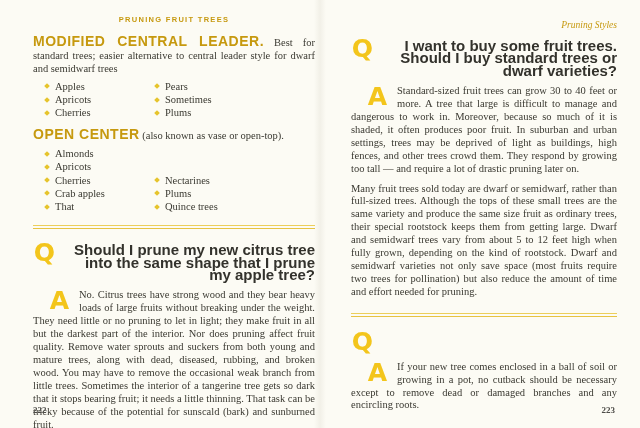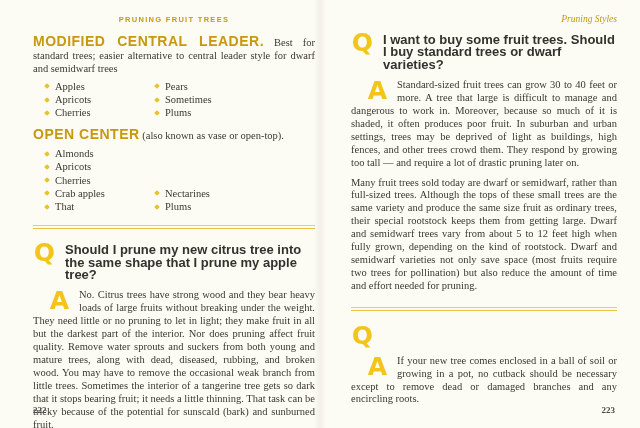--- a/index.html
+++ b/index.html
@@ -15,21 +15,21 @@
     display:flex;
     overflow:hidden;
   }
   .gutter {
     position:absolute; top:0; bottom:0; left:314px; width:12px;
     background:linear-gradient(90deg, rgba(0,0,0,0), rgba(110,100,70,0.07), rgba(0,0,0,0));
     pointer-events:none;
   }
   .page { position:relative; width:320px; height:428px; }
   .page-left  { padding:15px 5px 0 33px; }
-  .page-right { padding:14px 23px 0 31px; }
+  .page-right { padding:20px 23px 0 31px; }
 
   .running-head-left {
     font-family:"Liberation Sans", sans-serif;
     font-weight:bold; font-size:7.5px; letter-spacing:1.3px;
     color:#c6990f; margin-bottom:11px;text-align:center;
   }
   .running-head-right {
     font-family:"Liberation Serif", serif;
     font-style:italic; font-size:9.5px;
     color:#c6990f; text-align:right; margin-bottom:8px;
@@ -66,22 +66,22 @@
   .divider-right { margin:14px 0 14px 0; }
 
   .q-row { display:flex; gap:9px; }
   .cap {
     font-family:"DejaVu Sans", sans-serif;
     font-weight:bold; font-size:25px; line-height:22px;
     color:#f3c51b; flex:none; width:23px; text-align:center;
   }
   .q-text {
     font-family:"Liberation Sans", sans-serif;
-    font-weight:bold; font-size:13px; line-height:12.4px;
-    color:#33322c; padding-top:2px;
+    font-weight:bold; font-size:15px; line-height:12.4px;
+    color:#33322c; padding-top:2px;text-align:right;
   }
   .answer {
     margin-top:8px;
     font-size:10.5px; line-height:12.9px; text-align:justify;
     color:#3a3931;
   }
   .answer .cap { float:left; margin:1px 8px 0 15px; height:23px; }
 
   .see-also { margin-top:10px; }
   .see-line { padding:2px 0 3px 28px; }
@@ -181,20 +181,24 @@
         <ul class="col">
 
         <li>
               <span class="bullet"></span>
               <span>Nectarines</span>
             </li>
             <li>
               <span class="bullet"></span>
               <span>Plums</span>
             </li>
+            <li>
+              <span class="bullet"></span>
+              <span>Quince trees</span>
+            </li>
           </ul>
       </div>
     </div>
 
     <div class="rule divider-left"></div>
 
     <div>
       <div class="q-row">
         <span class="cap">Q</span>
         <div class="q-text">Should I prune my new citrus tree into the same shape that I prune my apple tree?</div>

